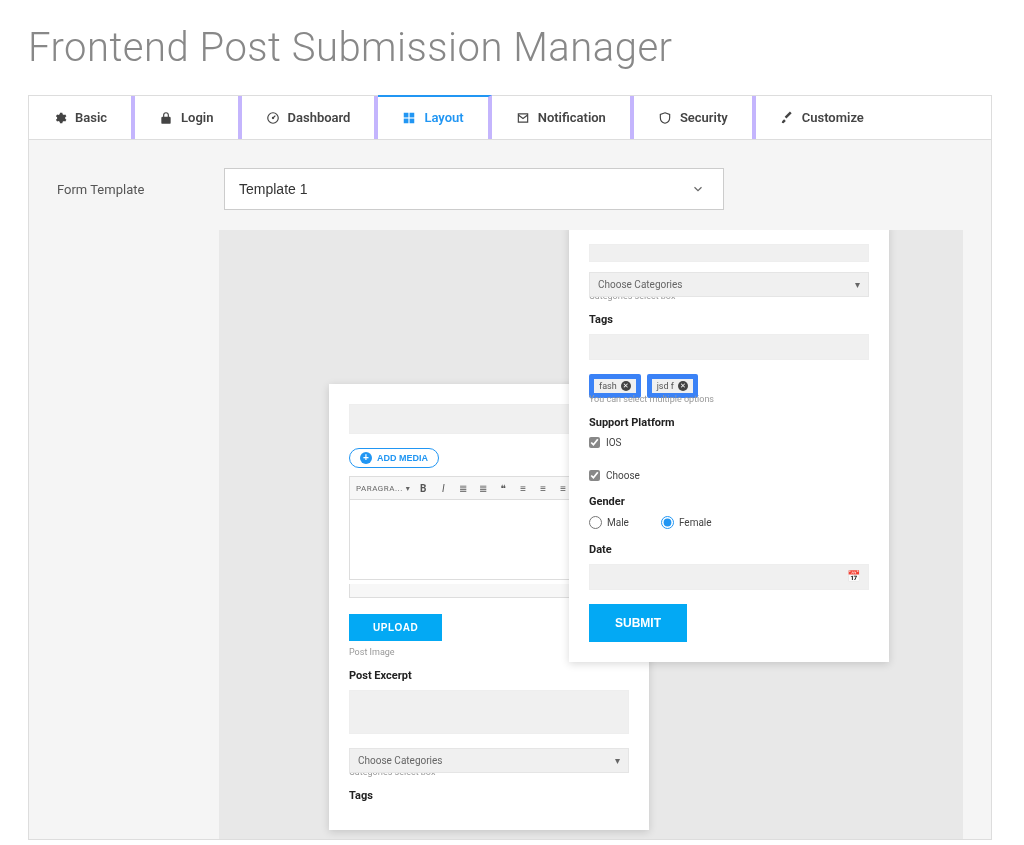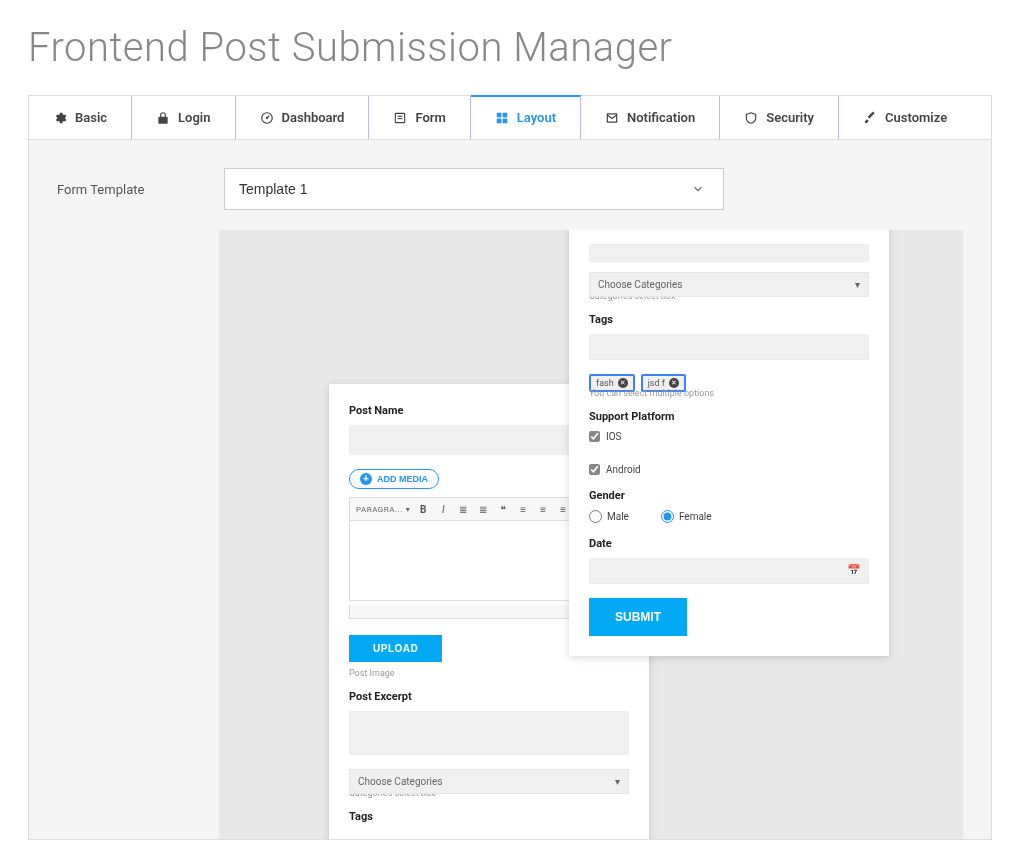--- a/index.html
+++ b/index.html
@@ -2,21 +2,21 @@
 <html><head>
 <meta charset="utf-8">
 <style>
 * { box-sizing: border-box; margin: 0; padding: 0; }
 body { font-family: -apple-system, BlinkMacSystemFont, "Segoe UI", Roboto, sans-serif; background: #fff; color: #333; font-size: 13px; }
 .page { width: 1020px; height: 845px; position: relative; overflow: hidden; }
 
 .title { font-size: 40px; font-weight: 300; color: #888; padding: 24px 0 24px 28px; letter-spacing: 0.5px; }
 
 .tabs { display: flex; border: 1px solid #ddd; margin: 0 28px; background: #fff; }
-.tab { padding: 14px 24px; border-right: 1px solid #c4b5fd; cursor: pointer; display: flex; align-items: center; gap: 8px; font-size: 13px; font-weight: 600; color: #444; }
+.tab { padding: 14px 24px; border-right: 4px solid #c4b5fd; cursor: pointer; display: flex; align-items: center; gap: 8px; font-size: 13px; font-weight: 600; color: #444; }
 .tab:last-child { border-right: none; }
 .tab.active { border-top: 2px solid #2196f3; color: #2196f3; margin-top: -1px; padding-top: 13px; }
 .tab .ic { width: 14px; height: 14px; display: inline-flex; align-items: center; justify-content: center; }
 
 .content { background: #f5f5f5; margin: 0 28px; padding: 28px; border: 1px solid #ddd; border-top: none; height: 700px; position: relative; }
 
 .form-row { display: flex; align-items: center; gap: 40px; }
 .form-label { font-size: 13px; color: #555; width: 120px; }
 .select-wrap { flex: 0 0 500px; position: relative; }
 .select { width: 100%; padding: 12px 14px; border: 1px solid #ccc; background: #fff; font-size: 14px; color: #333; appearance: none; cursor: pointer; margin-left: 7px; }
@@ -39,21 +39,21 @@
 .tb-btn { width: 14px; height: 14px; display: inline-flex; align-items: center; justify-content: center; cursor: pointer; color: #555; font-size: 10px; }
 .editor-body { border: 1px solid #ddd; border-top: none; height: 80px; background: #fff; margin-bottom: 4px; }
 .editor-foot { border: 1px solid #ddd; border-top: none; height: 14px; background: #f7f7f7; margin-bottom: 16px; }
 
 .btn-blue { background: #03a9f4; color: #fff; border: none; padding: 8px 24px; font-size: 10px; font-weight: 700; letter-spacing: 0.5px; cursor: pointer; }
 .btn-submit { background: #03a9f4; color: #fff; border: none; padding: 12px 26px; font-size: 12px; font-weight: 600; cursor: pointer; }
 
 .mini-select { width: 100%; background: #f0f0f0; border: 1px solid #e5e5e5; padding: 6px 8px; font-size: 10px; color: #666; position: relative; display: flex; justify-content: space-between; align-items: center; margin-bottom: 4px; cursor:pointer;}
 
 .chip-row { display: flex; gap: 6px; margin-bottom: 6px; }
-.chip { background: #f0f0f0; border: 2px solid #3b82f6; border-radius: 2px; padding: 2px 5px; font-size: 9px; color: #555; display: inline-flex; align-items: center; gap: 4px; }
+.chip { background: #f0f0f0; border: 5px solid #3b82f6; border-radius: 2px; padding: 2px 5px; font-size: 9px; color: #555; display: inline-flex; align-items: center; gap: 4px; }
 .chip .x { width: 10px; height: 10px; border-radius: 50%; background: #444; color: #fff; display: inline-flex; align-items: center; justify-content: center; font-size: 7px; }
 
 .check-row { display: flex; align-items: center; gap: 6px; font-size: 10px; color: #444; margin-bottom: 22px; }
 .check-row input { width: 11px; height: 11px; accent-color: #888; }
 .radio-row { display: flex; align-items: center; gap: 32px; font-size: 10px; color: #444; margin-bottom: 14px; }
 .radio-row label { display: inline-flex; align-items: center; gap: 5px; }
 .radio-row input { accent-color: #2196f3; }
 
 .date-wrap { position: relative; }
 .date-ic { position: absolute; right: 8px; top: 6px; color: #555; font-size: 11px; }
@@ -86,30 +86,20 @@
     </div>
     <div class="tab">
       <span class="ic">
           <svg width="14" height="14" viewBox="0 0 24 24" fill="#444">
             <circle cx="12" cy="12" r="9" fill="none" stroke="#444" stroke-width="2"></circle>
             <path d="M12 12l4-4" stroke="#444" stroke-width="2"></path>
             <circle cx="12" cy="12" r="2"></circle>
           </svg>
         </span>
       <span>Dashboard</span>
-    </div>
-    <div class="tab">
-      <span class="ic">
-          <svg width="14" height="14" viewBox="0 0 24 24" fill="none" stroke="#444" stroke-width="2">
-            <rect x="4" y="4" width="16" height="16" rx="1"></rect>
-            <line x1="8" y1="9" x2="16" y2="9"></line>
-            <line x1="8" y1="13" x2="16" y2="13"></line>
-          </svg>
-        </span>
-      <span>Form</span>
     </div>
     <div class="tab active">
       <span class="ic">
           <svg width="14" height="14" viewBox="0 0 24 24" fill="#2196f3">
             <rect x="3" y="3" width="8" height="8"></rect>
             <rect x="13" y="3" width="8" height="8"></rect>
             <rect x="3" y="13" width="8" height="8"></rect>
             <rect x="13" y="13" width="8" height="8"></rect>
           </svg>
         </span>
@@ -153,21 +143,20 @@
             <svg width="14" height="14" viewBox="0 0 24 24" fill="none" stroke="#666" stroke-width="2">
               <path d="M6 9l6 6 6-6"></path>
             </svg>
           </span>
       </div>
     </div>
 
     <div class="preview-area">
 
       <div class="card-a">
-        <span class="flabel">Post Name</span>
         <div class="finput"></div>
 
         <button class="add-media">
           <span class="plus">+</span>
           <span>ADD MEDIA</span>
         </button>
 
         <div class="toolbar">
           <span class="tb-sel">
               <span>PARAGRA...</span> 
@@ -224,21 +213,21 @@
         </div>
         <div class="fhint">You can select multiple options</div>
 
         <span class="flabel">Support Platform</span>
         <div class="check-row">
           <input type="checkbox" checked="" style="">
           <span>IOS</span>
         </div>
         <div class="check-row" style="margin-bottom:14px">
           <input type="checkbox" checked="" style="">
-          <span>Android</span>
+          <span>Choose</span>
         </div>
 
         <span class="flabel">Gender</span>
         <div class="radio-row">
           <label>
               <input type="radio" name="g" style="">
               <span>Male</span>
             </label>
           <label>
               <input type="radio" name="g" checked="" style="">

